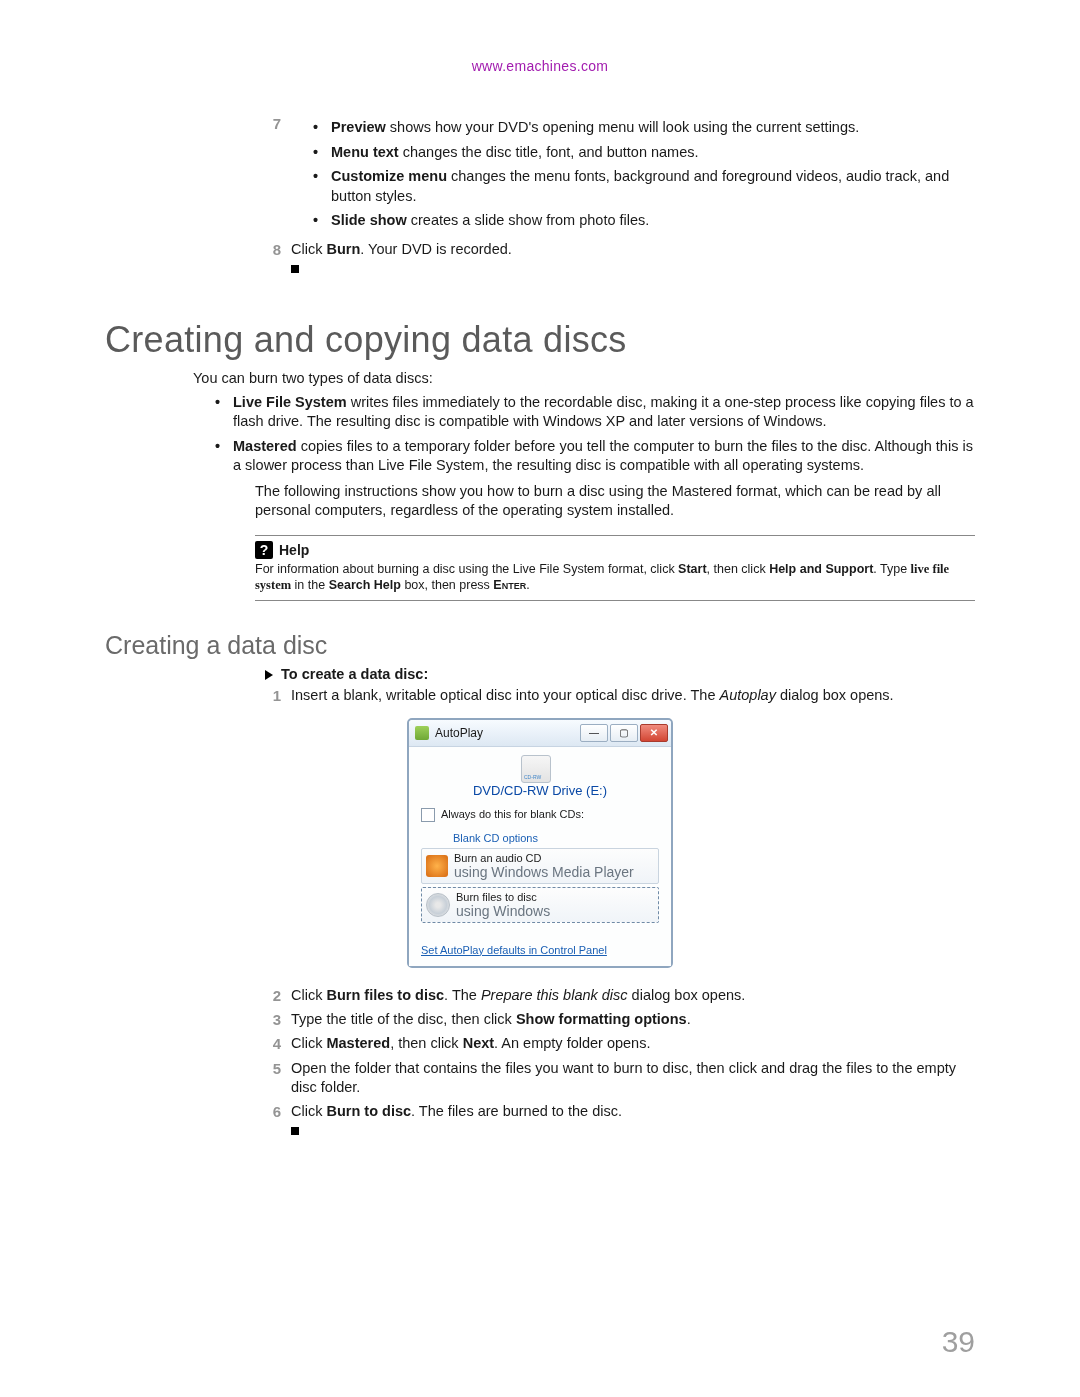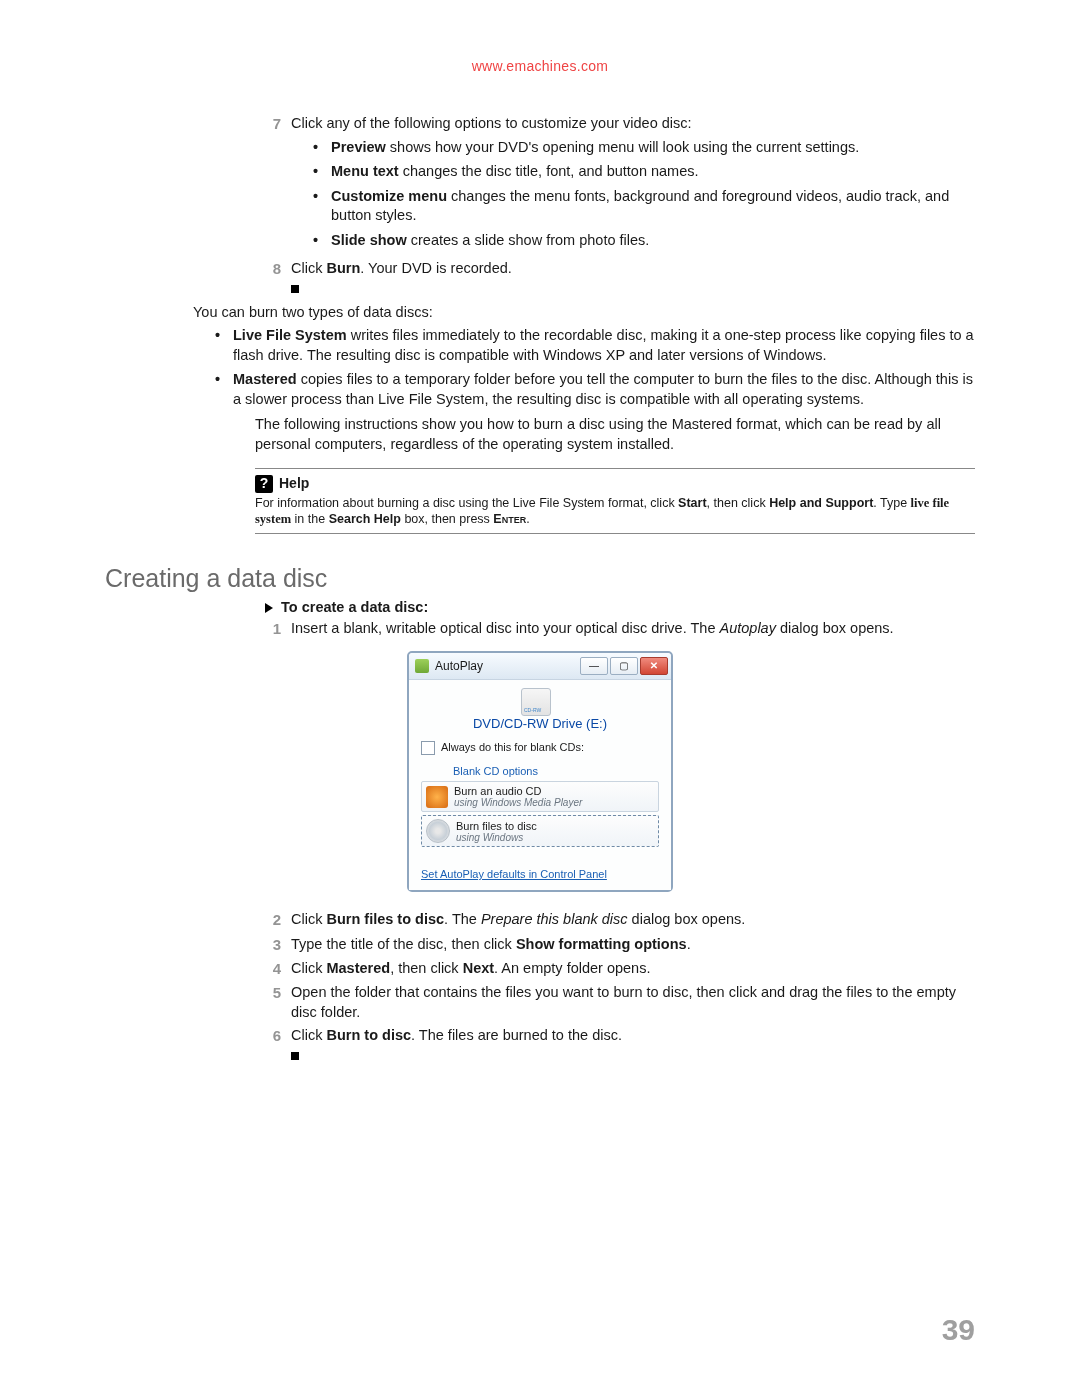--- a/index.html
+++ b/index.html
@@ -13,21 +13,21 @@
   }
   .page {
     width: 1080px;
     height: 1397px;
     position: relative;
     padding: 58px 105px 50px 105px;
     box-sizing: border-box;
   }
   .header-url {
     text-align: center;
-    color: #ef4444;
+    color: #a21caf;
     font-size: 14px;
     margin-bottom: 40px;
     letter-spacing: 0.3px;
   }
   .step-list {
     margin-left: 150px;
   }
   .step {
     display: flex;
     margin-bottom: 4px;
@@ -226,46 +226,45 @@
     font-size: 11px;
   }
   .ap-option.selected { border: 1px dashed #6f8aa6; }
   .ap-opt-icon {
     width: 22px; height: 22px; flex-shrink: 0;
     border-radius: 3px;
     margin-right: 6px;
     background: radial-gradient(#ffb24a,#d76a12);
   }
   .ap-opt-icon.disc { background: radial-gradient(#e8e8e8 15%, #c8d0d8 55%, #e8e8e8 85%); border: 1px solid #b8c0c8; border-radius: 50%; }
-  .ap-opt-sub { color: #6a7580; font-size: 10px; font-style: italic; }
+  .ap-opt-sub { color: #6a7580; font-size: 14px; }
   .ap-link {
     color: #1a5fb4; text-decoration: underline;
     font-size: 11px; display: inline-block; margin-top: 18px;
   }
   .page-num {
     position: absolute;
-    bottom: 50px; right: 105px;
+    bottom: 38px; right: 105px;
     font-family: Verdana, sans-serif;
     font-size: 30px;
-    font-weight: bold;
+    font-weight: normal;
     color: #9f9f9f;
   }
 </style>
 </head>
 <body>
 
 <div class="page">
 
   <div class="header-url">www.emachines.com</div>
 
   <div class="step-list">
     <div class="step">
       <div class="step-num">7</div>
       <div class="step-body">
-        <span>Click any of the following options to customize your video disc:</span>
         <div class="sub-bullets">
           <div class="sub-bullet">
               <div class="dot">•</div>
               <div class="sub-body"><b>Preview</b><span> shows how your DVD's opening menu will look using the current settings.</span></div>
             </div>
           <div class="sub-bullet">
               <div class="dot">•</div>
               <div class="sub-body"><b>Menu text</b><span> changes the disc title, font, and button names.</span></div>
             </div>
           <div class="sub-bullet">
@@ -282,20 +281,21 @@
 
     <div class="step">
       <div class="step-num">8</div>
       <div class="step-body">
         <span>Click </span><b>Burn</b><span>. Your DVD is recorded.</span>
         <div><span class="endmark"></span></div>
       </div>
     </div>
   </div>
 
+  <h1 class="creating">Creating and copying data discs</h1>
 
   <div class="intro-para">You can burn two types of data discs:</div>
   <div class="intro-para">
     <div class="sub-bullet">
         <div class="dot">•</div>
         <div class="sub-body"><b>Live File System</b><span> writes files immediately to the recordable disc, making it a one-step process like copying files to a flash drive. The resulting disc is compatible with Windows XP and later versions of Windows.</span></div>
       </div>
     <div class="sub-bullet">
         <div class="dot">•</div>
         <div class="sub-body"><b>Mastered</b><span> copies files to a temporary folder before you tell the computer to burn the files to the disc. Although this is a slower process than Live File System, the resulting disc is compatible with all operating systems.</span></div>

